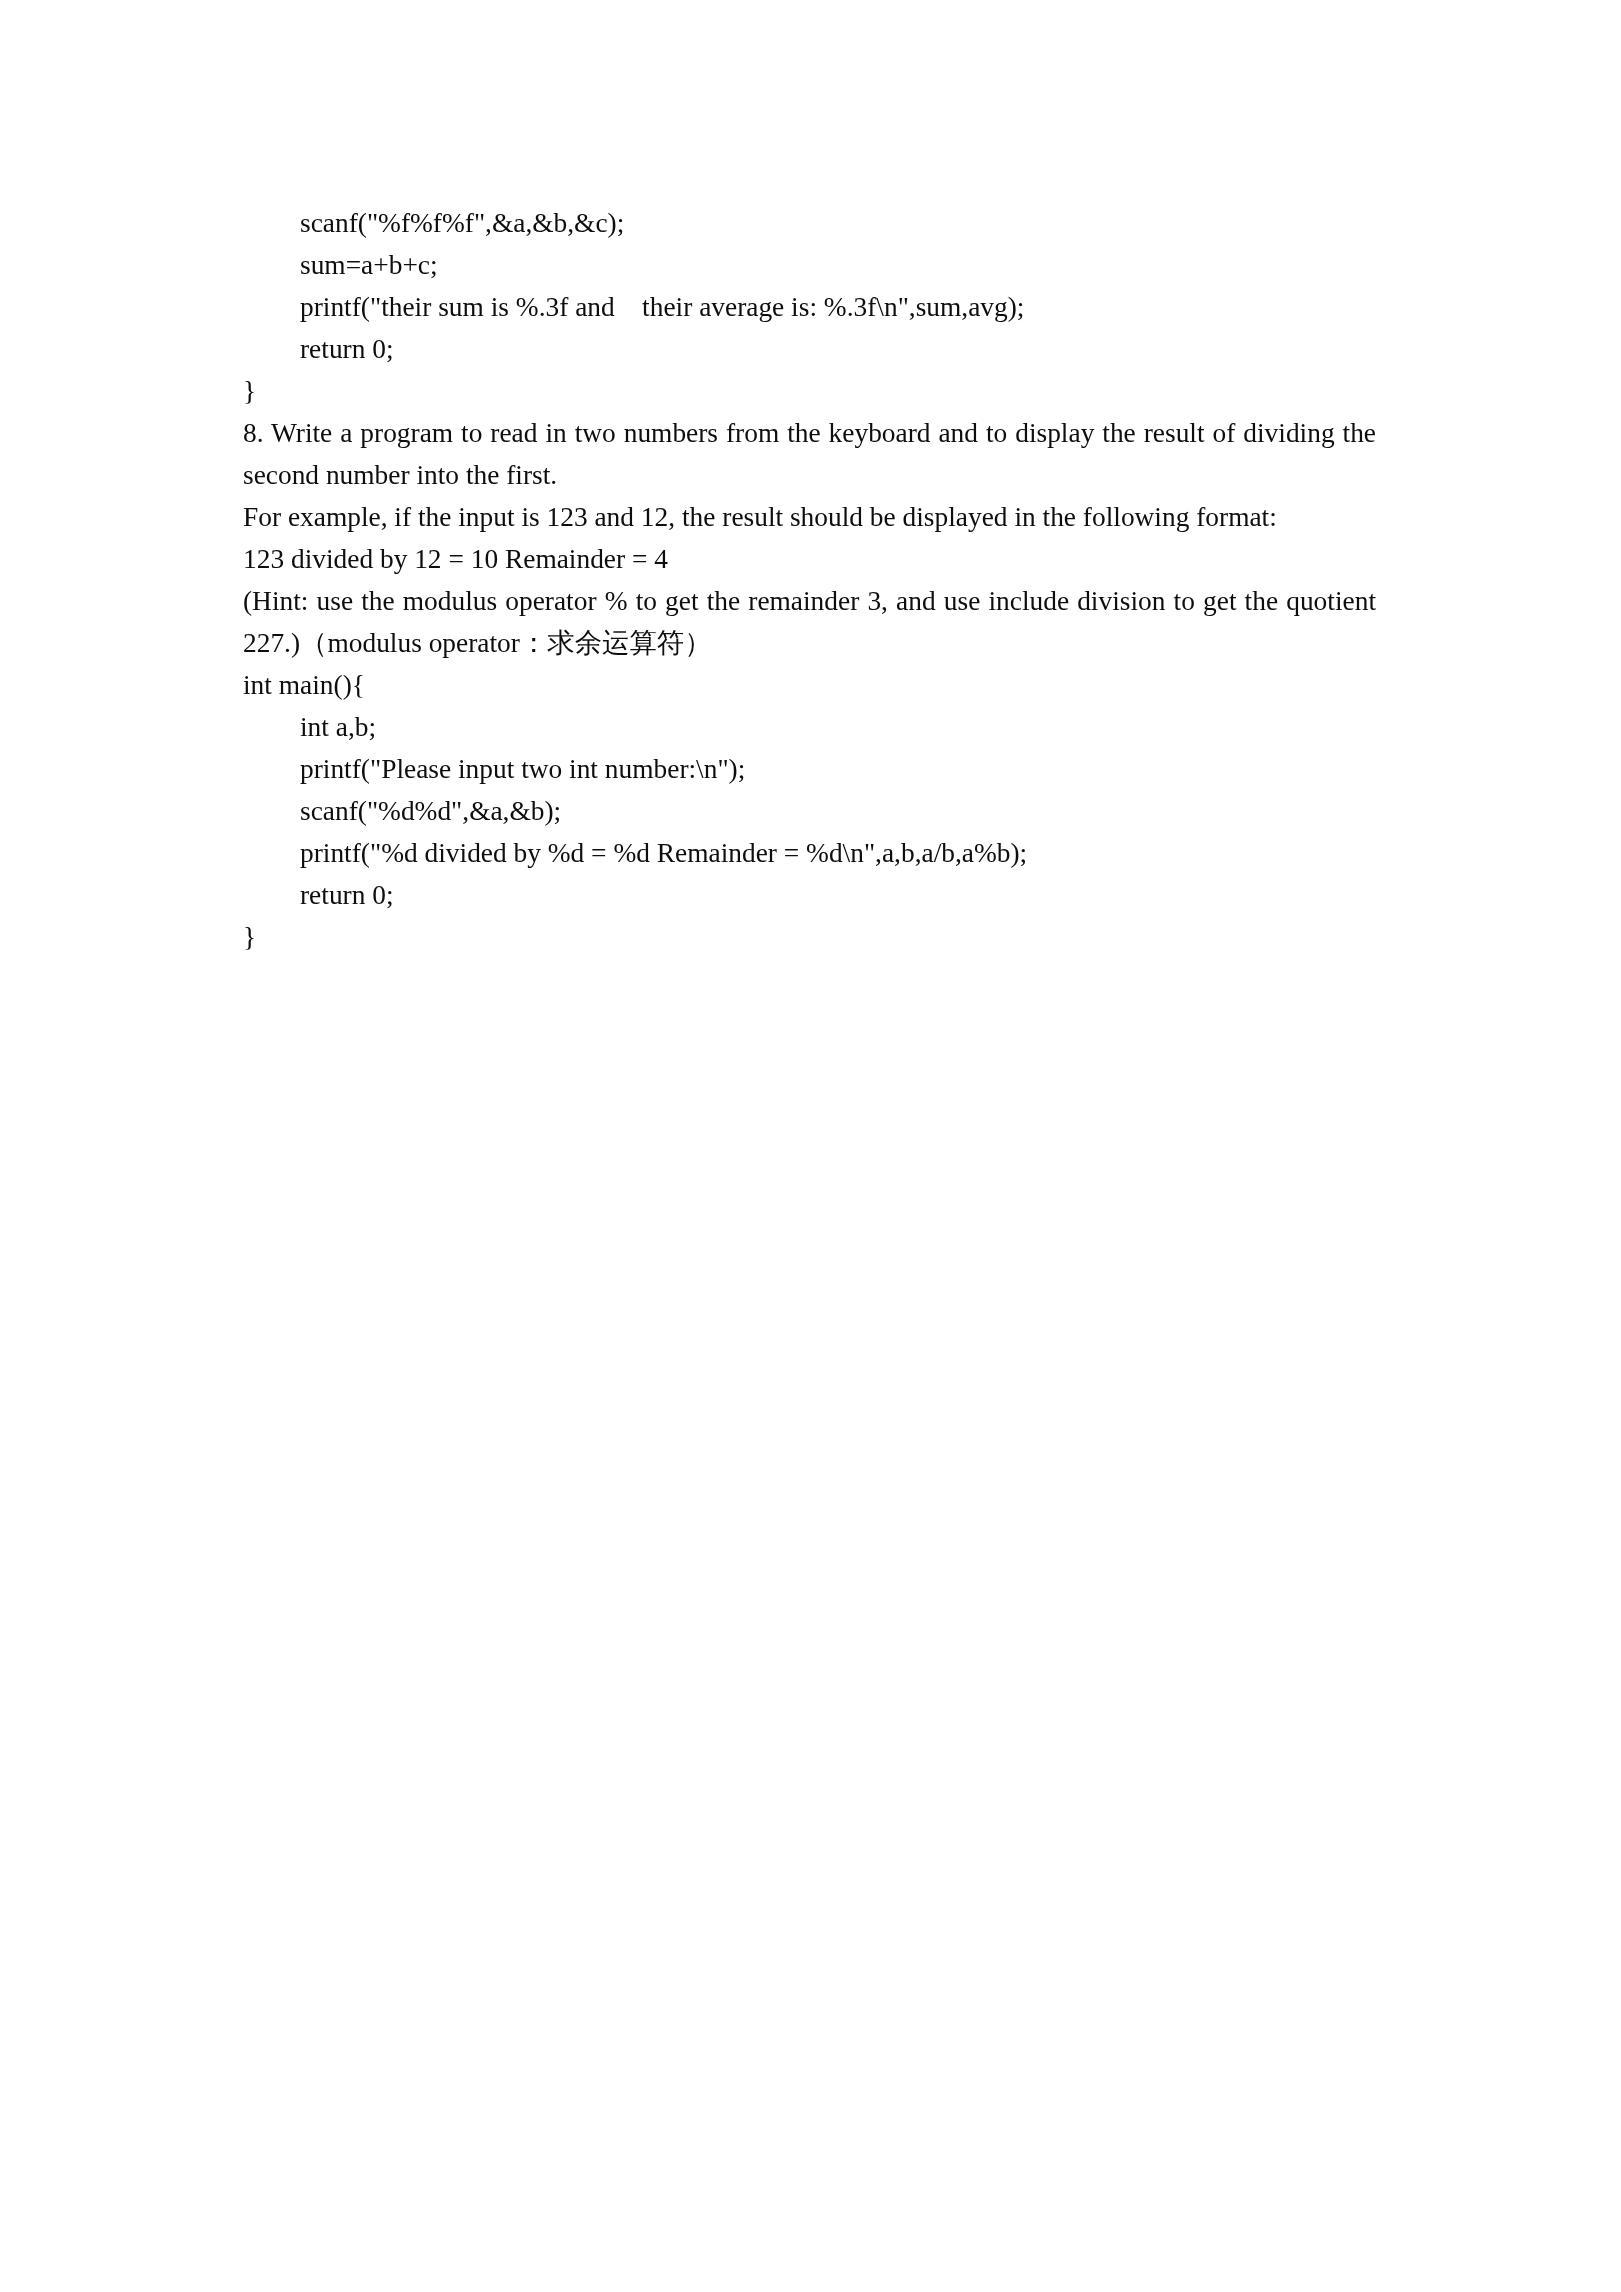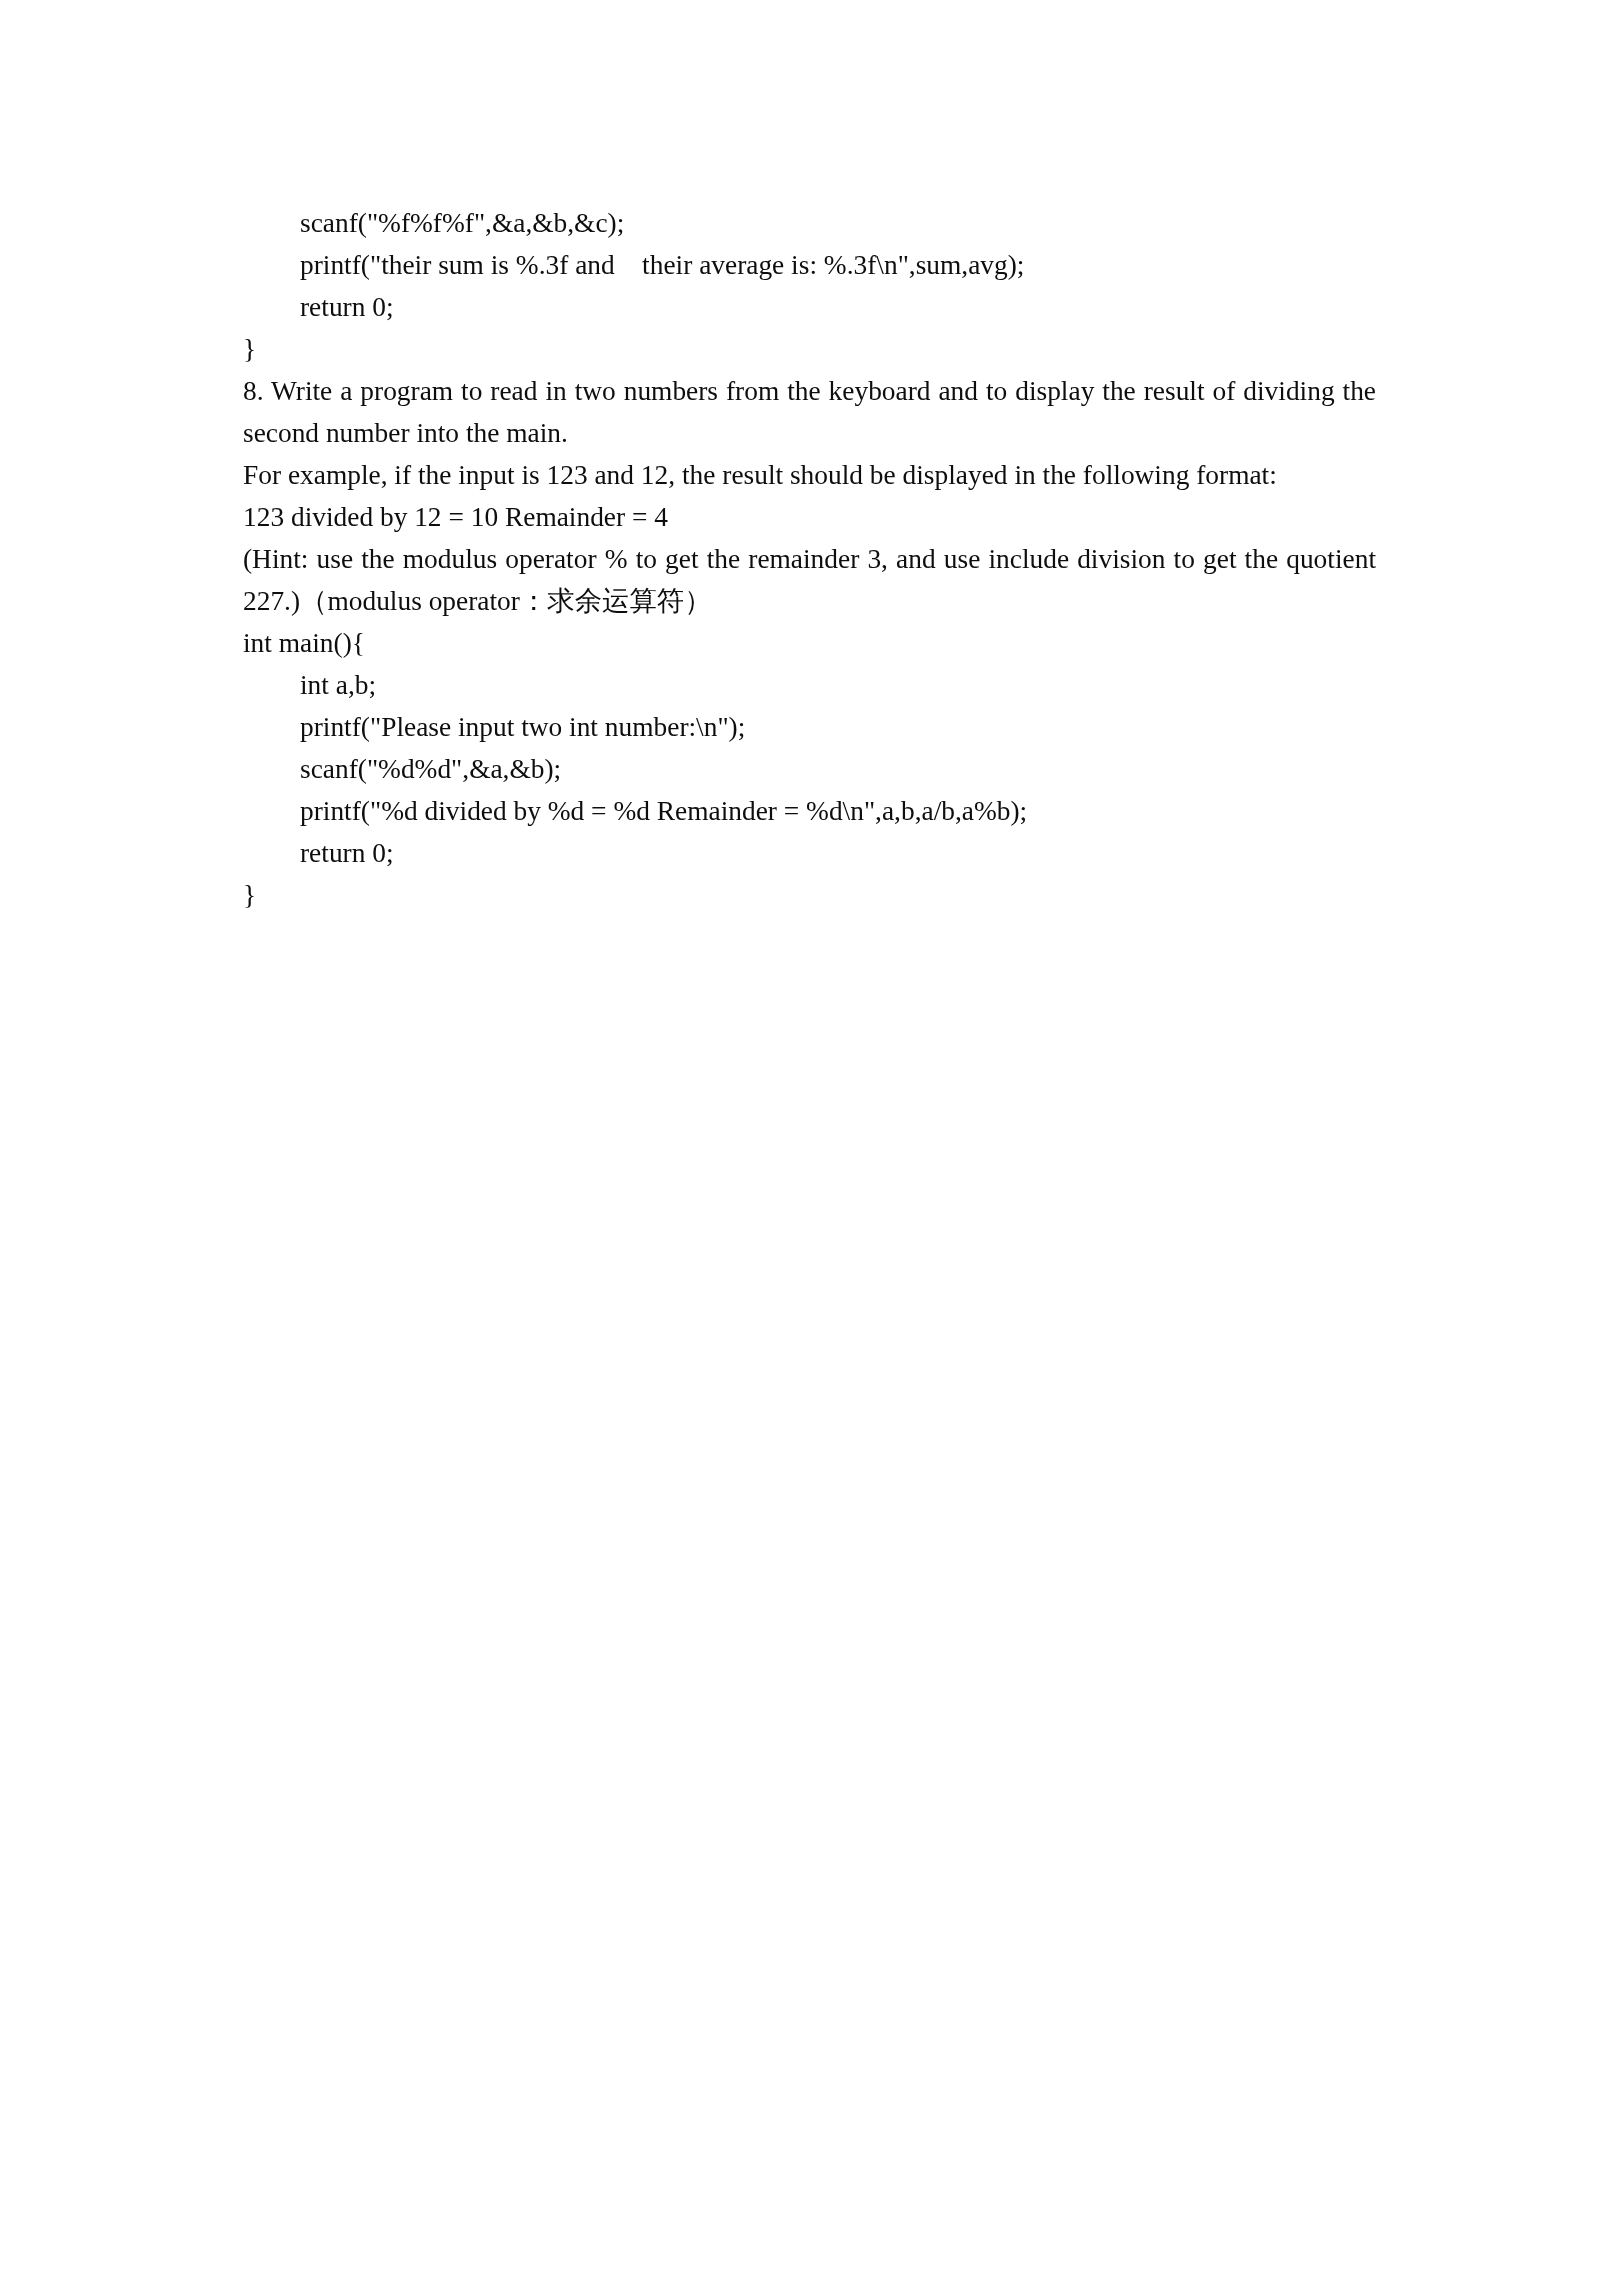--- a/index.html
+++ b/index.html
@@ -36,25 +36,26 @@
     text-align: justify;
     text-align-last: justify;
   }
 </style>
 </head>
 <body>
 
 <div class="page">
   <div class="text-block">
     <div class="line indent">scanf("%f%f%f",&amp;a,&amp;b,&amp;c);</div>
+    <div class="line indent">sum=a+b+c;</div>
     <div class="line indent">printf("their sum is %.3f and    their average is: %.3f\n",sum,avg);</div>
     <div class="line indent">return 0;</div>
     <div class="line">}</div>
     <div class="line justify">8. Write a program to read in two numbers from the keyboard and to display the result of dividing the</div>
-    <div class="line">second number into the main.</div>
+    <div class="line">second number into the first.</div>
     <div class="line">For example, if the input is 123 and 12, the result should be displayed in the following format:</div>
     <div class="line">123 divided by 12 = 10 Remainder = 4</div>
     <div class="line justify">(Hint: use the modulus operator % to get the remainder 3, and use include division to get the quotient</div>
     <div class="line">227.)（modulus operator：求余运算符）</div>
     <div class="line">int main(){</div>
     <div class="line indent">int a,b;</div>
     <div class="line indent">printf("Please input two int number:\n");</div>
     <div class="line indent">scanf("%d%d",&amp;a,&amp;b);</div>
     <div class="line indent">printf("%d divided by %d = %d Remainder = %d\n",a,b,a/b,a%b);</div>
     <div class="line indent">return 0;</div>

